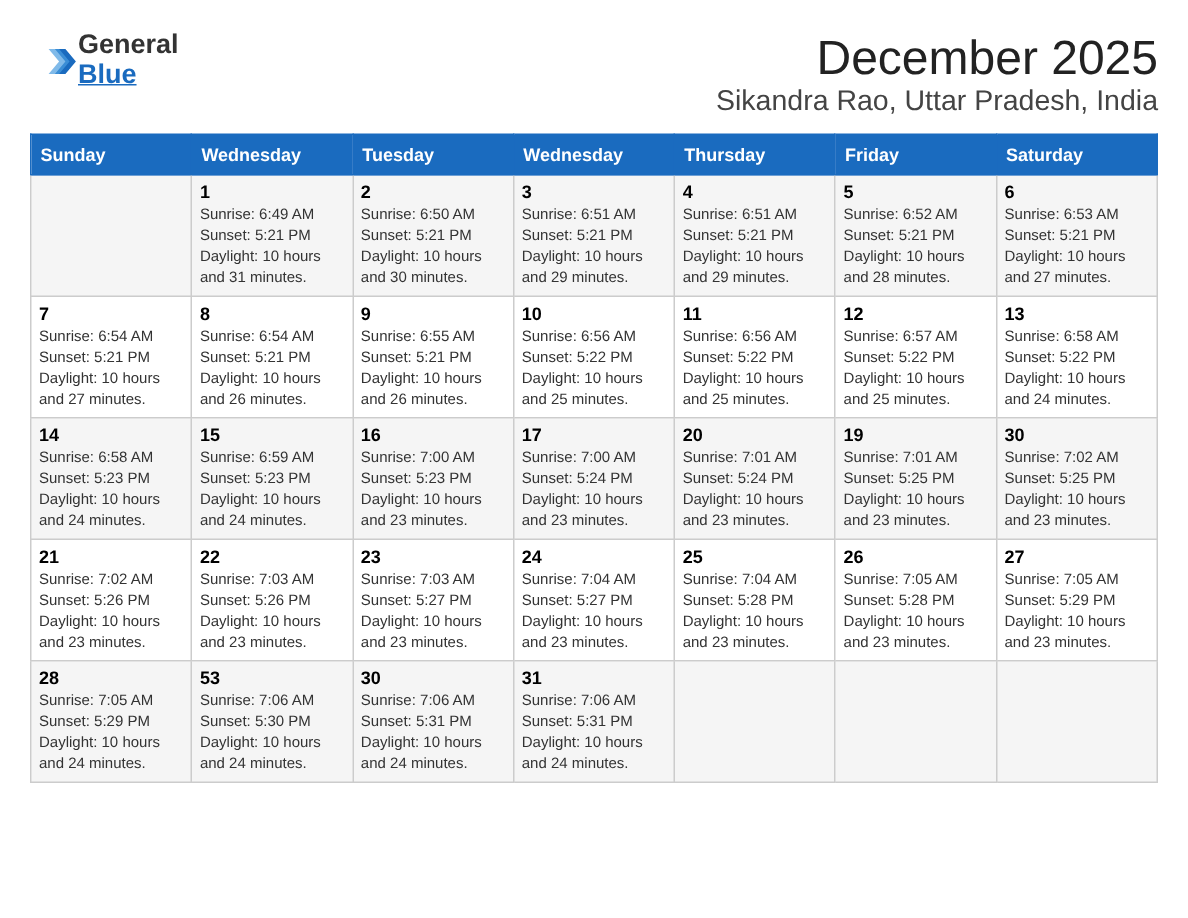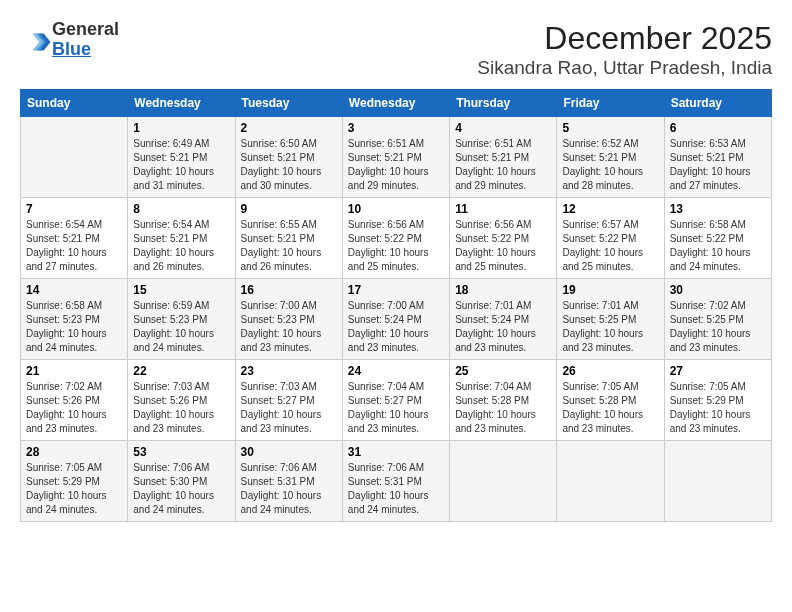--- a/index.html
+++ b/index.html
@@ -190,21 +190,21 @@
         </td>
         <td>
           <span class="day-number">16</span>
           <div class="day-info">Sunrise: 7:00 AM<br>Sunset: 5:23 PM<br>Daylight: 10 hours and 23 minutes.</div>
         </td>
         <td>
           <span class="day-number">17</span>
           <div class="day-info">Sunrise: 7:00 AM<br>Sunset: 5:24 PM<br>Daylight: 10 hours and 23 minutes.</div>
         </td>
         <td>
-          <span class="day-number">18</span>
+          <span class="day-number">20</span>
           <div class="day-info">Sunrise: 7:01 AM<br>Sunset: 5:24 PM<br>Daylight: 10 hours and 23 minutes.</div>
         </td>
         <td>
           <span class="day-number">19</span>
           <div class="day-info">Sunrise: 7:01 AM<br>Sunset: 5:25 PM<br>Daylight: 10 hours and 23 minutes.</div>
         </td>
         <td>
           <span class="day-number">30</span>
           <div class="day-info">Sunrise: 7:02 AM<br>Sunset: 5:25 PM<br>Daylight: 10 hours and 23 minutes.</div>
         </td>

